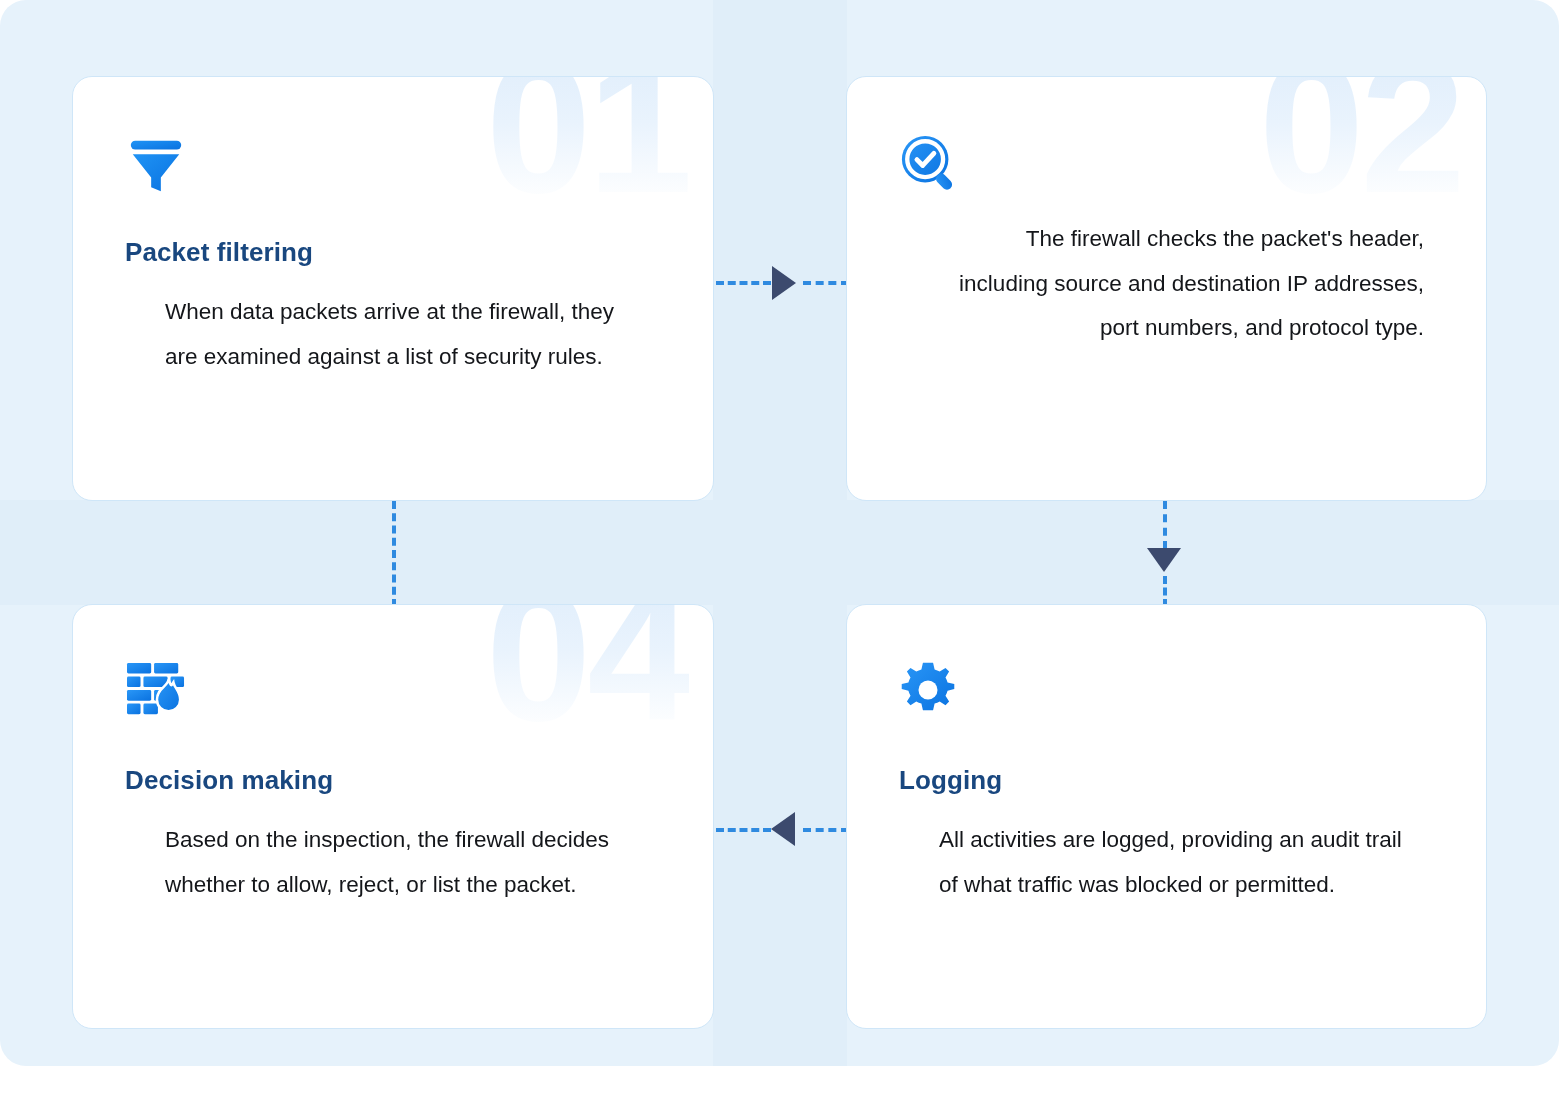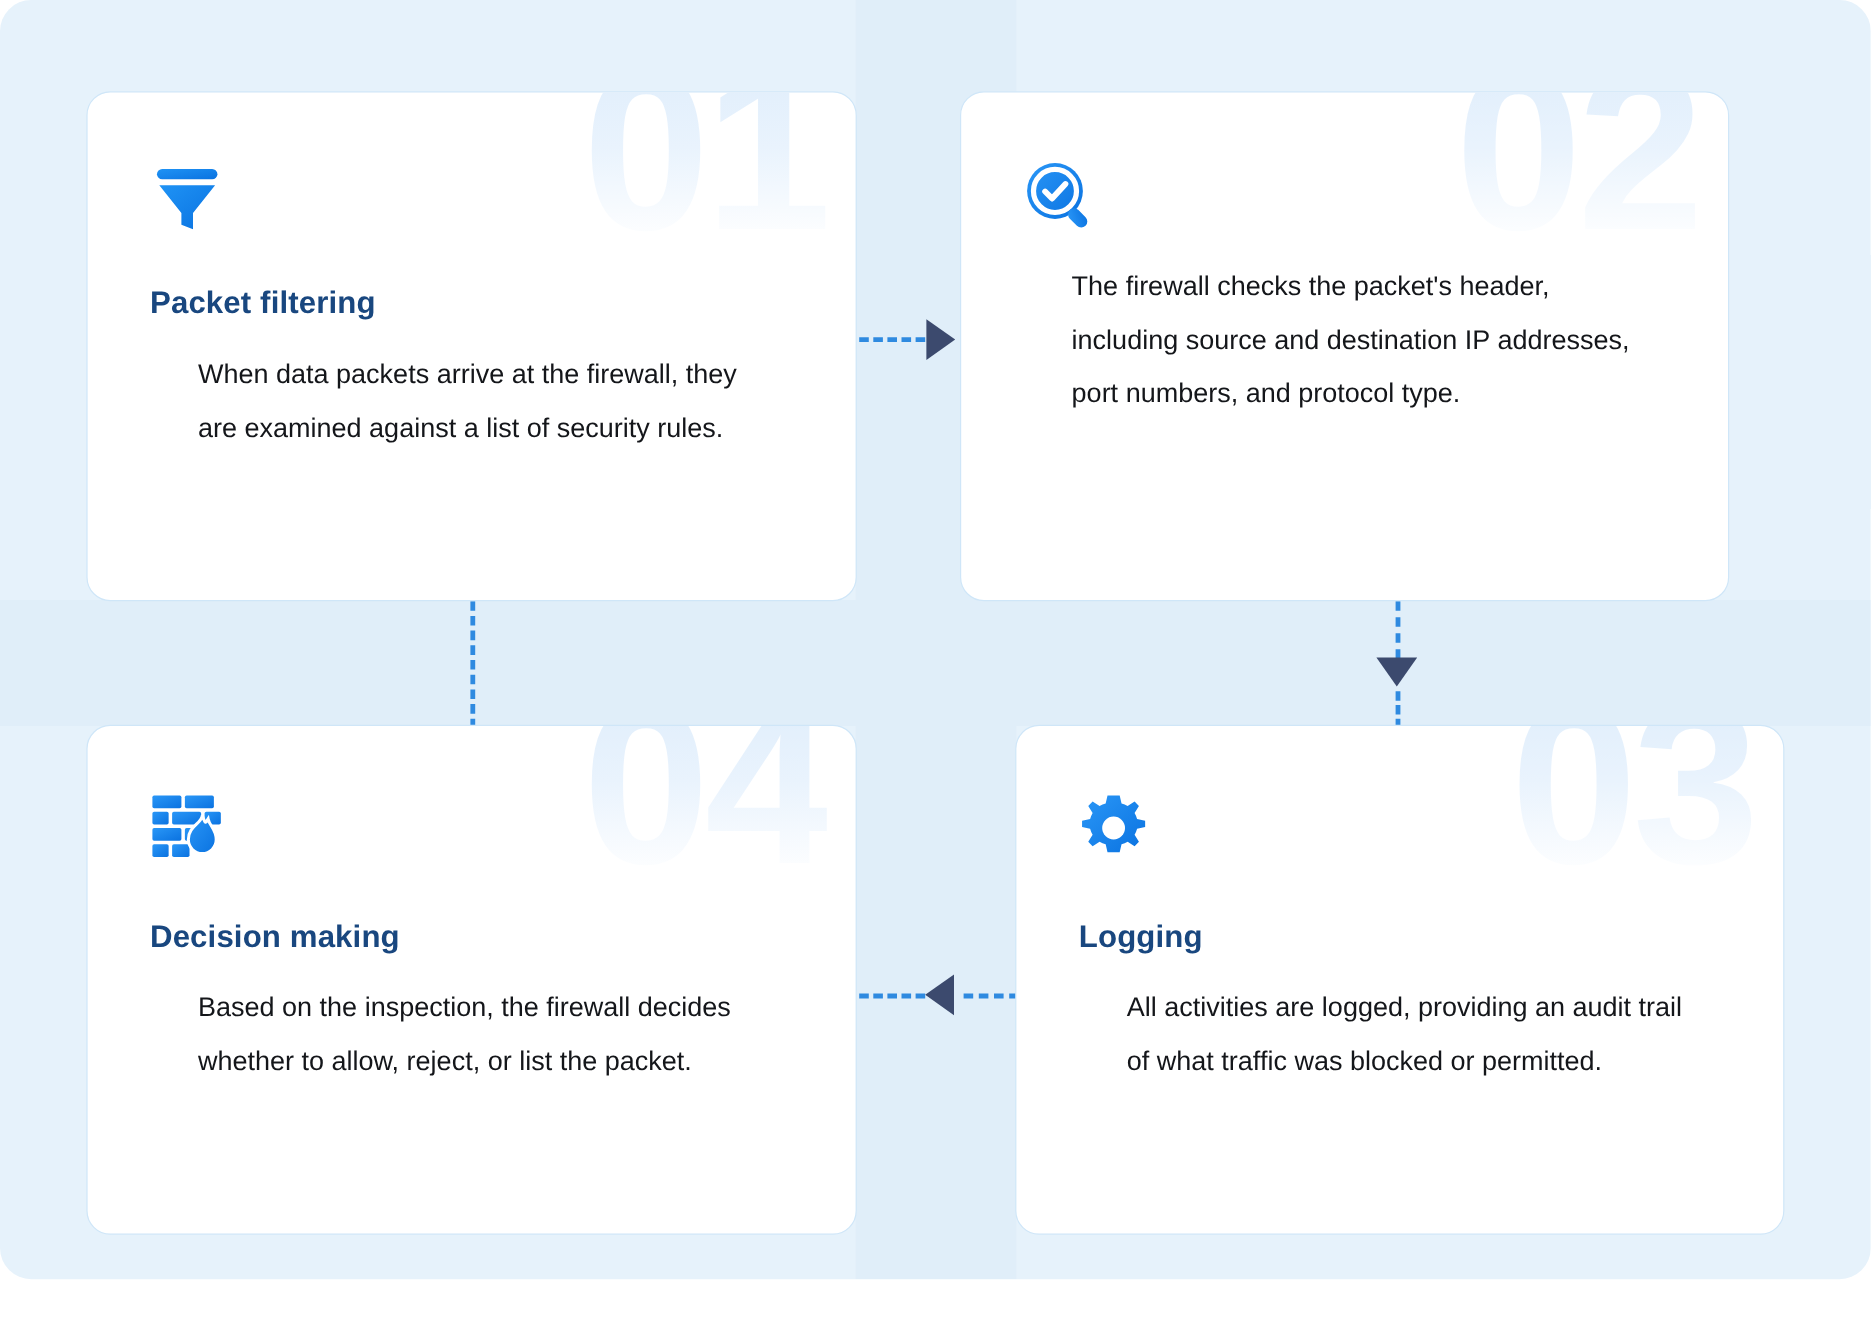--- a/index.html
+++ b/index.html
@@ -86,21 +86,21 @@
   
   .card {
     position: absolute;
     background: #ffffff;
     border: 1px solid #cfe6f8;
     border-radius: 20px;
     overflow: hidden;
     z-index: 5;
   }
   .card.c1 { left: 72px;  top: 76px;  width: 642px; height: 425px; }
-  .card.c2 { left: 800px; top: 76px;  width: 641px; height: 425px; }
+  .card.c2 { left: 846px; top: 76px;  width: 641px; height: 425px; text-align: right; }
   .card.c4 { left: 72px;  top: 604px; width: 642px; height: 425px; }
   .card.c3 { left: 846px; top: 604px; width: 641px; height: 425px; }
 
   .watermark {
     position: absolute;
     top: -46px;
     right: 24px;
     font-size: 190px;
     font-weight: 700;
     letter-spacing: -4px;
@@ -234,21 +234,20 @@
             </g>
             <path d="M45 19 c0 7 -12 9 -12 21 a12 12 0 0 0 24 0 c0 -9 -6 -12 -7 -18 c-2 3 -2 6 -5 -3 z" fill="url(#gBrick)" stroke="#ffffff" stroke-width="2.6"></path>
           </svg>
         </span>
         <div class="card-title">Decision making</div>
         <div class="card-body">Based on the inspection, the firewall decides whether to allow, reject, or list the packet.</div>
       </div>
     </div>
 
     <div class="card c3">
-      <div class="watermark">03</div>
       <div class="card-inner">
         <span class="icon-wrap">
           <svg width="58" height="58" viewBox="0 0 64 64">
             <defs>
               <linearGradient id="gGear" x1="0" y1="0" x2="1" y2="1">
                 <stop offset="0%" stop-color="#2a97f7"></stop>
                 <stop offset="100%" stop-color="#0a72e0"></stop>
               </linearGradient>
             </defs>
             <path fill="url(#gGear)" d="M32 2 l5.6 0 1.7 7.4 a23 23 0 0 1 5.6 2.3 l6.4 -4 4 4 -4 6.4

